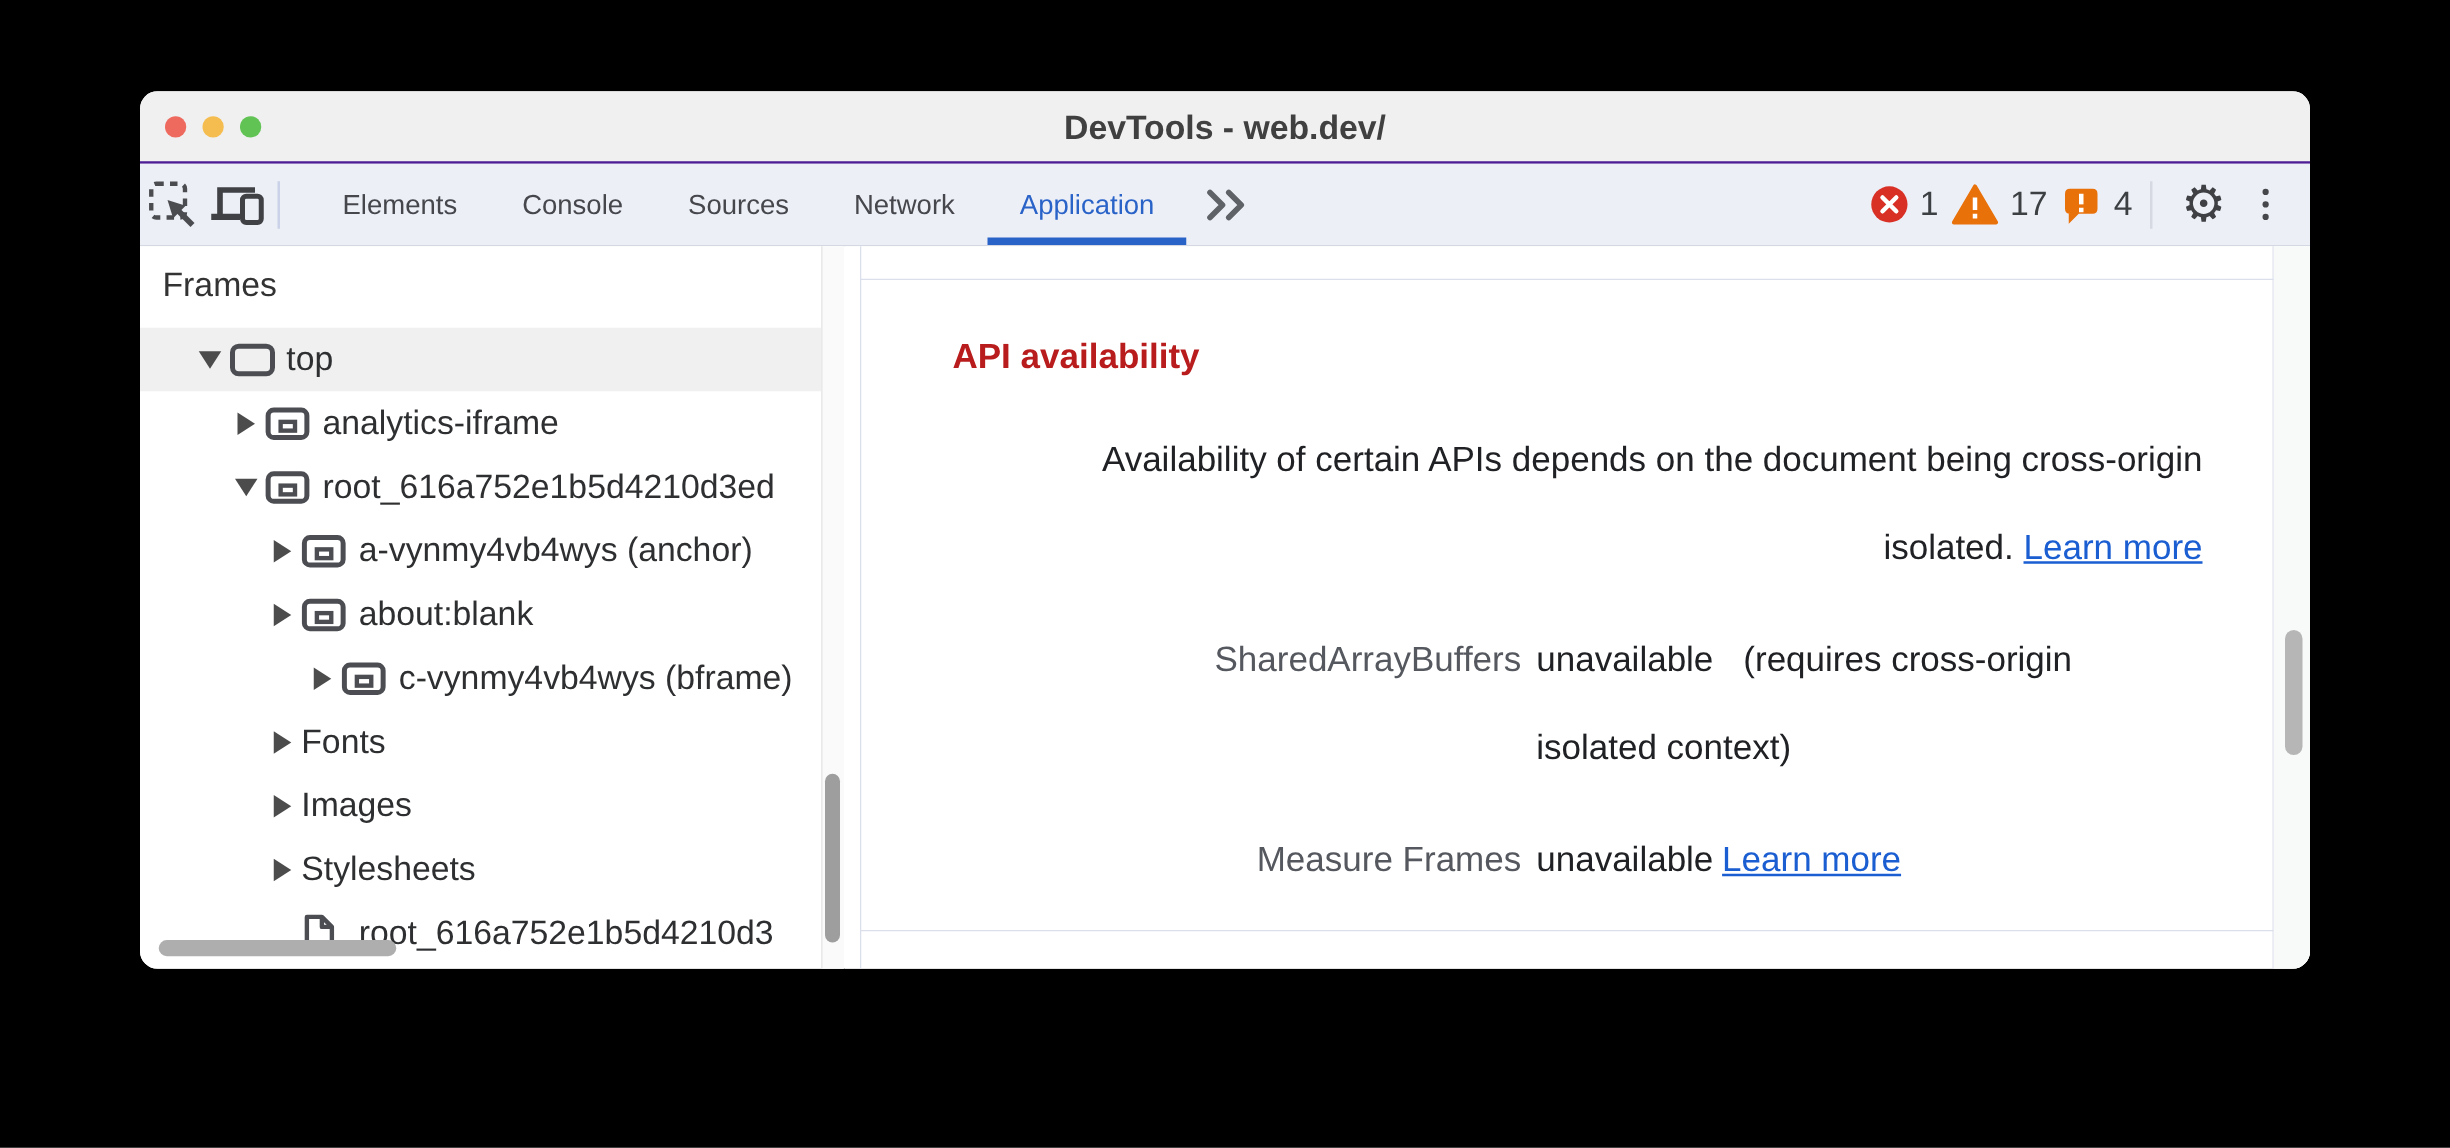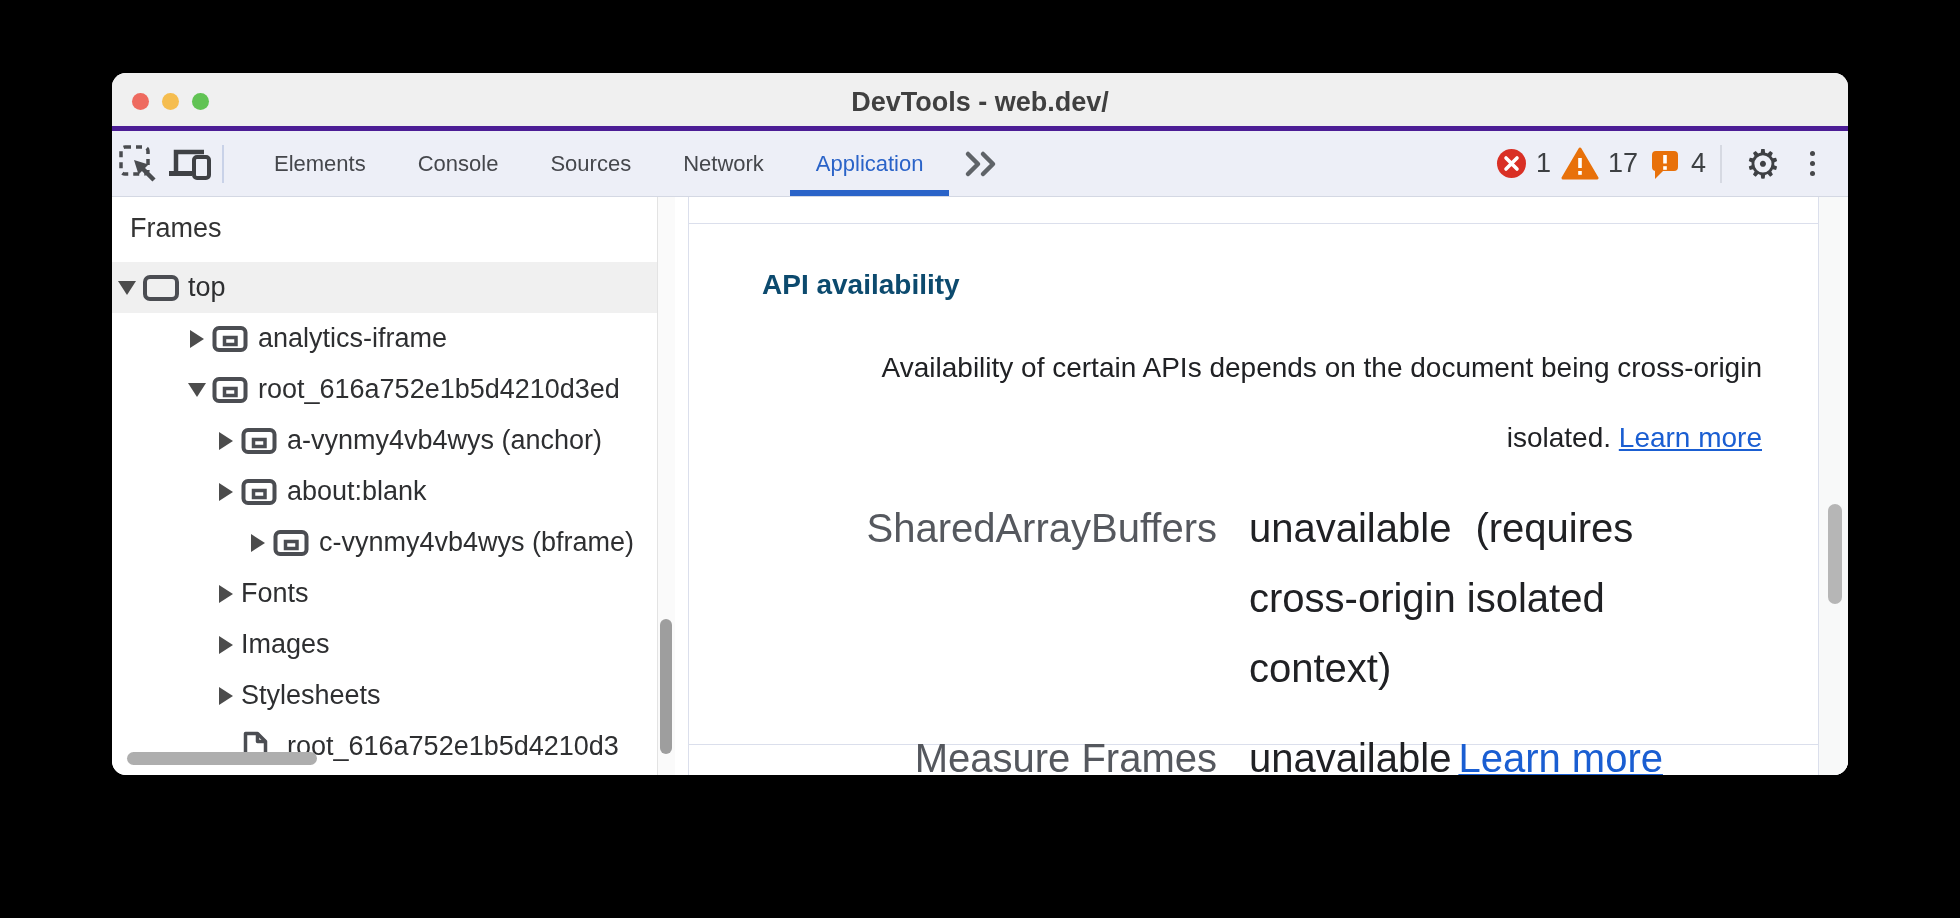--- a/index.html
+++ b/index.html
@@ -1,19 +1,19 @@
 <!DOCTYPE html>
 <html style="--accent: #2a63c8; --link: #1a5ed2;"><head>
 <meta charset="utf-8">
 <style>
   html,body{margin:0;padding:0;background:#000;width:1960px;height:918px;font-family:"Liberation Sans",sans-serif;-webkit-font-smoothing:antialiased;}
   *{box-sizing:border-box;}
   .window{position:absolute;left:112px;top:73px;width:1736px;height:702px;background:#fff;border-radius:14px;overflow:hidden;box-shadow:0 24px 70px rgba(0,0,0,.55);}
   
-  .titlebar{position:absolute;left:0;top:0;right:0;height:58px;background:#f0f0f0;border-bottom:5px solid #4c1d95;}
+  .titlebar{position:absolute;left:0;top:0;right:0;height:58px;background:#f0f0f0;border-bottom:2px solid #4c1d95;}
   .traffic{position:absolute;top:20px;width:17px;height:17px;border-radius:50%;}
   .t-close{left:20px;background:#ee6a5f;}
   .t-min{left:50px;background:#f5bd4f;}
   .t-zoom{left:80px;background:#61c354;}
   .title{position:absolute;left:0;right:0;top:0;height:58px;line-height:58px;text-align:center;font-size:27px;font-weight:700;color:#404040;}
   
   .toolbar{position:absolute;left:0;top:58px;right:0;height:66px;background:#edeff7;border-bottom:1px solid #d4d8e3;display:flex;align-items:center;}
   .tbtn{display:flex;align-items:center;justify-content:center;height:52px;width:52px;flex:0 0 auto;}
   .vdiv{width:2px;height:38px;background:#c9d2e8;flex:0 0 auto;margin:0 6px;}
   .vdiv2{width:2px;height:38px;background:#d6d9e2;flex:0 0 auto;margin:0 14px;}
@@ -45,26 +45,26 @@
   .hthumb{position:absolute;left:15px;top:0;width:190px;height:13px;border-radius:7px;background:#aeaeae;}
   
   .main{position:absolute;left:564px;top:124px;right:0;bottom:0;background:#fff;}
   .card-l{position:absolute;left:12px;top:0;bottom:0;width:1px;background:#dbdfec;}
   .card-r{position:absolute;left:1142px;top:0;bottom:0;width:1px;background:#dbdfec;}
   .hdiv{position:absolute;left:12px;width:1131px;height:1px;background:#dbdfec;}
   .hdiv.top{top:26px;}
   .hdiv.bot{top:547px;}
   .m-gutter{position:absolute;left:1143px;right:0;top:0;bottom:0;background:#f8f9f9;}
   .m-vthumb{position:absolute;left:9px;top:307px;width:14px;height:100px;border-radius:7px;background:#b6b6b6;}
-  .sec-h{position:absolute;left:86px;top:56px;font-size:28px;line-height:64px;font-weight:700;color:#0c4a6e;}
+  .sec-h{position:absolute;left:86px;top:56px;font-size:28px;line-height:64px;font-weight:700;color:#b91c1c;}
   .para{position:absolute;left:86px;top:136px;width:1000px;font-size:28px;line-height:70px;color:#202124;}
   .para .pl{display:block;text-align:right;}
   a.lnk{color:var(--link);text-decoration:underline;cursor:pointer;}
   .apitable{position:absolute;left:86px;top:296px;}
-  .trow{display:grid;grid-template-columns:455px 470px;column-gap:32px;font-size:40px;line-height:70px;}
+  .trow{display:grid;grid-template-columns:455px 470px;column-gap:12px;font-size:28px;line-height:70px;}
   .trow + .trow{margin-top:20px;}
   .tkey{text-align:right;color:#55585e;}
   .tval{color:#202124;}
   .tval .note{margin-left:24px;}
   .tval .vlnk{margin-left:7px;}
 </style>
 </head>
 <body>
 
 <div class="window">
@@ -143,21 +143,21 @@
     <div class="kebab" aria-label="more options">
       <i></i>
         <i></i>
         <i></i>
     </div>
   </div>
 
   <div class="sidebar">
     <div class="sb-header">Frames</div>
     <div class="tree" id="tree">
-        <div class="srow sel" style="">
+        <div class="srow sel" style="padding-left: 41px;">
           <span class="arrowbox">
             <span class="tri-d"></span>
           </span>
           <span class="iconbox">
             <svg width="38" height="30" viewBox="0 0 38 30">
               <rect x="3" y="4" width="32" height="22" rx="5" fill="none" stroke="#4b4d52" stroke-width="4"></rect>
             </svg>
           </span>
           <span class="slabel">top</span>
         </div>

